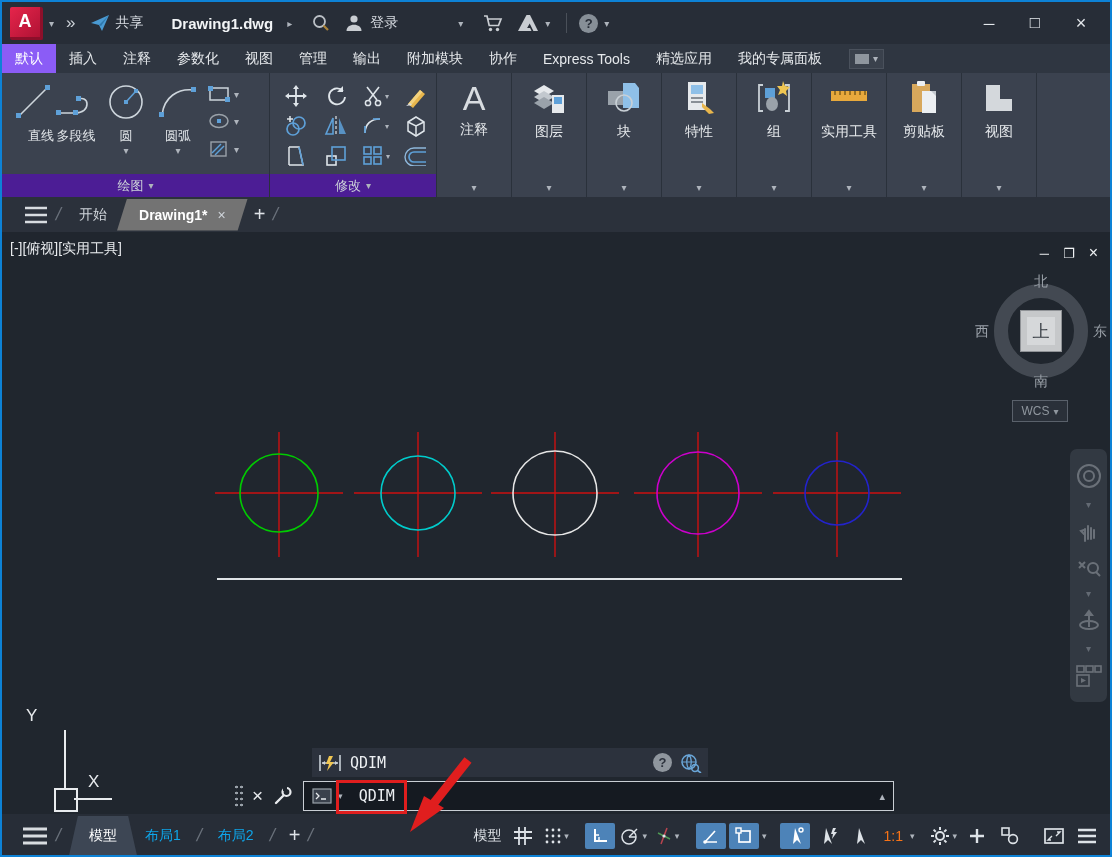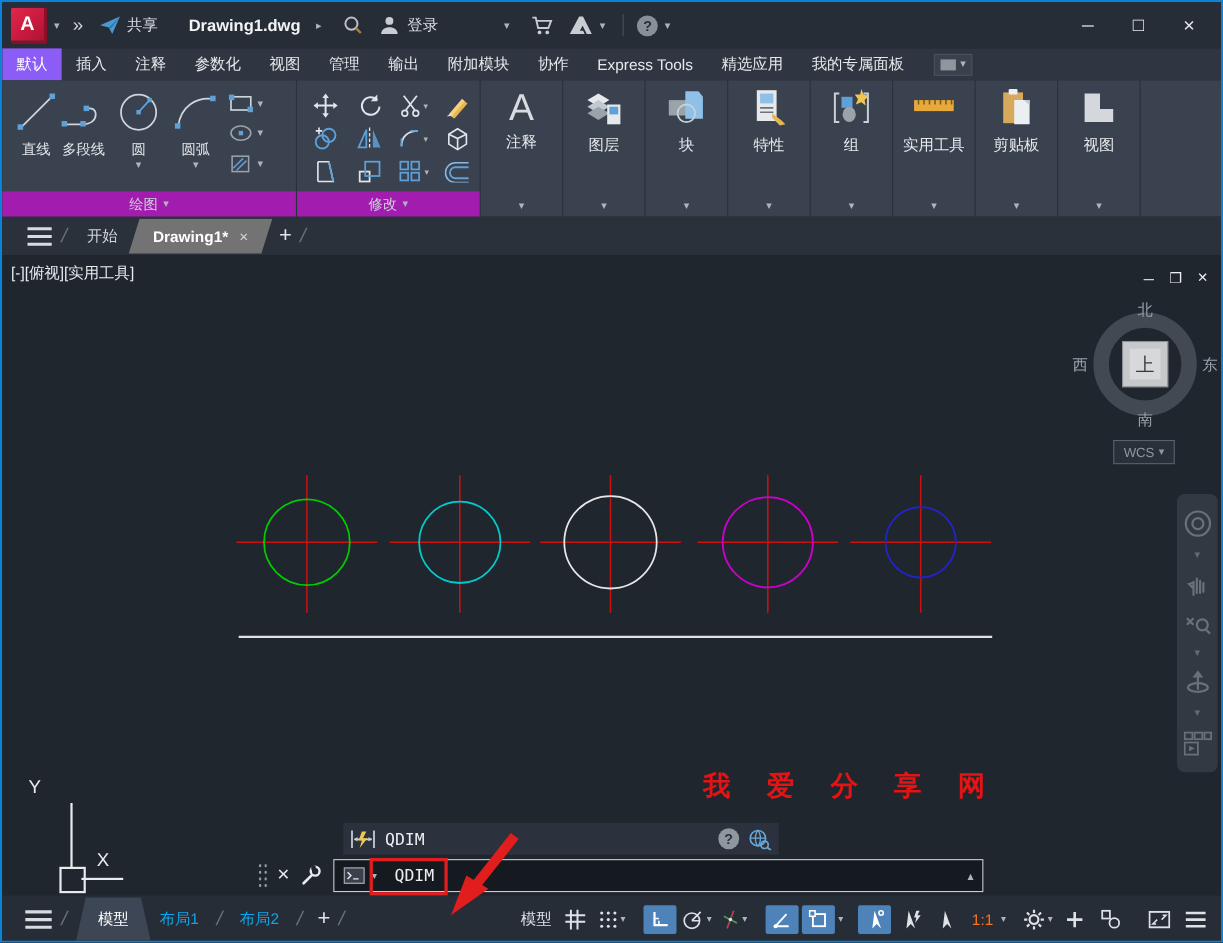--- a/index.html
+++ b/index.html
@@ -31,21 +31,21 @@
   .rtab.active{background:#8b5cf6;color:#ffffff;}
   #gallery-btn{margin-left:14px;display:flex;align-items:center;gap:4px;background:#3a414c;border:1px solid #4a515c;
                padding:1px 5px;align-self:center;height:16px;}
   #gallery-btn .pic{width:14px;height:10px;background:#8f969e;}
 
   
   #ribbon{position:absolute;left:0;top:71px;width:100%;height:124px;background:#3b424f;display:flex;}
   .panel{height:100%;display:flex;flex-direction:column;border-right:1px solid #2a313b;box-sizing:border-box;}
   .panel-body{flex:1;display:flex;align-items:flex-start;}
   .panel-footer{height:23px;display:flex;align-items:center;justify-content:center;gap:5px;
-                color:#ccd2d9;font-size:13px;background:#a21caf;}
+                color:#ccd2d9;font-size:13px;background:#4c1d95;}
   .big-tool{display:flex;flex-direction:column;align-items:center;margin-top:8px;}
   .big-tool .lbl{font-size:13px;color:#e2e6ea;margin-top:4px;}
   .small-col{display:flex;flex-direction:column;gap:9px;margin:12px 4px 0 8px;}
   .small-it{display:flex;align-items:center;gap:4px;}
   .mod-grid{display:grid;grid-template-columns:repeat(4,40px);grid-auto-rows:30px;margin:8px 2px 0 6px;align-items:center;justify-items:center;}
   .mod-cell{display:flex;align-items:center;gap:2px;}
   .bigpanel{width:75px;}
   .bigpanel .panel-body{flex-direction:column;align-items:center;}
   .bigpanel .lbl{font-size:14px;color:#e6e9ec;margin-top:6px;}
   .bigpanel .caret{margin-top:auto;}
@@ -197,21 +197,21 @@
     <div id="gallery-btn">
       <span class="pic"></span>
       <span class="caret" style="margin:0;">▾</span>
     </div>
   </div>
 
   <div id="ribbon">
 
     <div class="panel" style="width:268px;">
       <div class="panel-body">
-        <div class="big-tool" style="margin-left:10px;">
+        <div class="big-tool" style="margin-left:10px;align-items:flex-end;">
           <svg width="42" height="42" viewBox="0 0 42 42">
               <line x1="7" y1="35" x2="35" y2="7" stroke="#cdd5dc" stroke-width="1.6"></line>
               <rect x="4" y="32" width="5" height="5" fill="#5ea0d8"></rect>
               <rect x="33" y="4" width="5" height="5" fill="#5ea0d8"></rect>
             </svg>
           <span class="lbl">直线</span>
         </div>
         <div class="big-tool">
           <svg width="44" height="42" viewBox="0 0 44 42">
               <path d="M5 32h16c8 0 12-4 12-9s-5-7-9-4" fill="none" stroke="#cdd5dc" stroke-width="1.6"></path>
@@ -543,21 +543,20 @@
           <path d="M5 14v5l5-2.5z" fill="#aeb4ba"></path>
         </svg>
     </div>
 
     <span id="ucs-ylbl" style="left:24px;top:474px;">Y</span>
     <div class="ucs-line" style="left:62px;top:498px;width:2px;height:60px;"></div>
     <div class="ucs-line" style="left:72px;top:566px;width:38px;height:2px;"></div>
     <div id="ucs-box"></div>
     <span id="ucs-xlbl" style="left:86px;top:540px;">X</span>
 
-    <div id="wm-title">我 爱 分 享 网</div>
 
     <div id="cmd-tip">
       <svg width="24" height="20" viewBox="0 0 24 20">
           <path d="M2 2v16M22 2v16M4 10h16" stroke="#c9d0d6" stroke-width="1.6"></path>
           <path d="M4 10l3-2v4zM20 10l-3-2v4z" fill="#c9d0d6"></path>
           <path d="M11 3l4 0-3 6 4 0-7 9 2-7-3 0z" fill="#f0c652"></path>
         </svg>
       <span class="txt">QDIM</span>
       <span class="spacer"></span>
       <span style="display:flex;width:19px;height:19px;border-radius:50%;background:#8f969e;color:#2c323d;font-weight:bold;font-size:13px;align-items:center;justify-content:center;">?</span>

